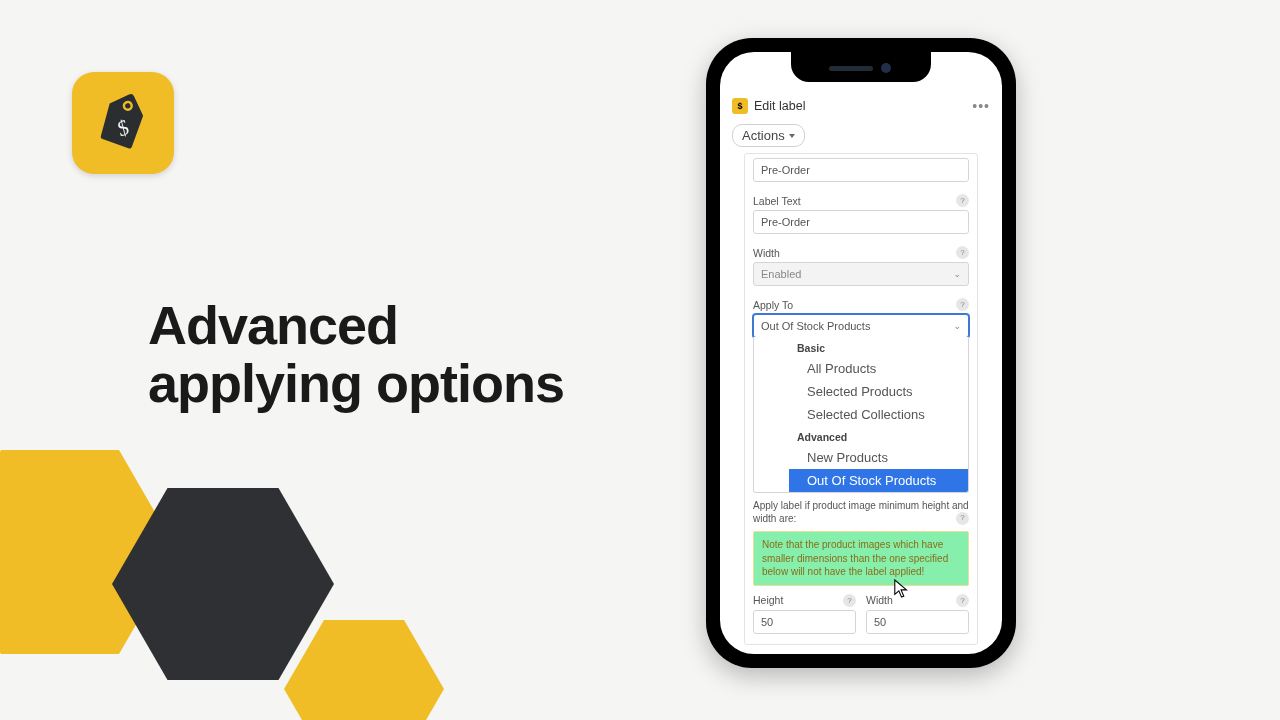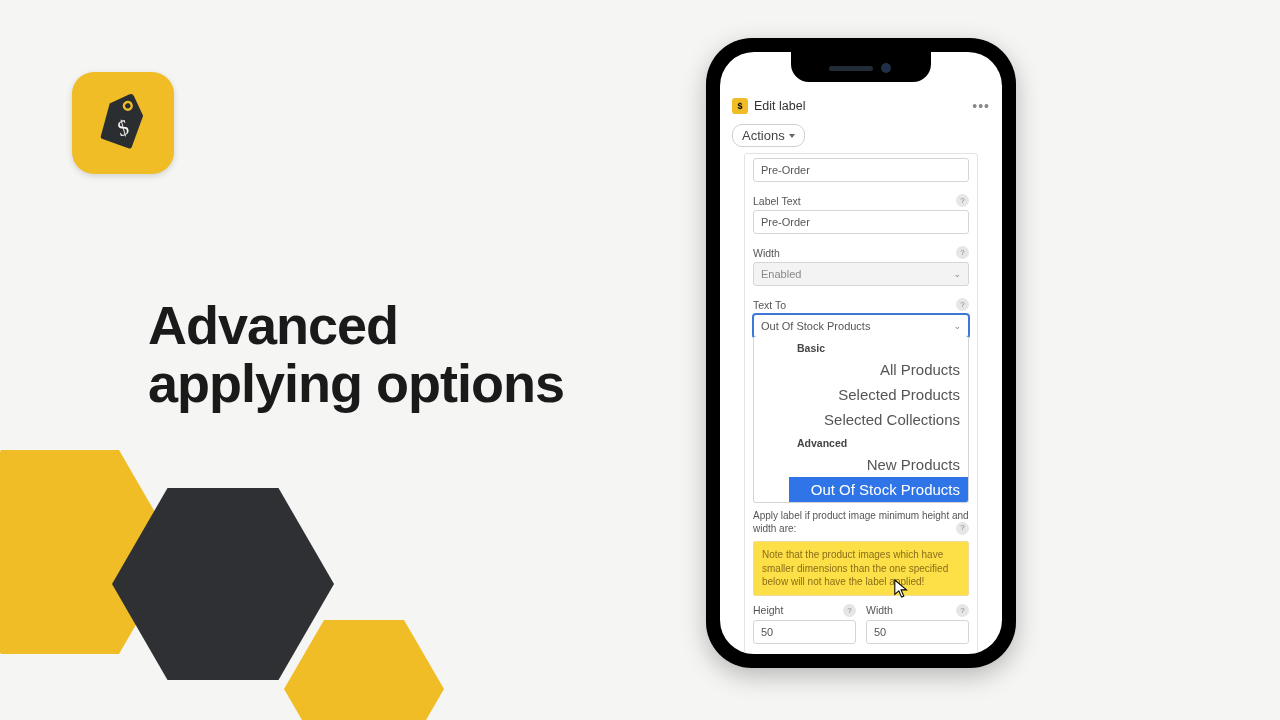--- a/index.html
+++ b/index.html
@@ -61,27 +61,27 @@
     width:100%; border:1px solid #d5d5d5; border-radius:3px; padding:5px 7px; font-size:11px; color:#555; background:#fff;
     display:flex; justify-content:space-between; align-items:center;
   }
   .select.disabled { background:#f3f3f3; color:#888; }
   .select .chev { color:#888; font-size:9px; }
   .select.focused { border-color:#3d78d6; box-shadow: 0 0 0 1px #3d78d6; }
 
   
   .dropdown { border:1px solid #d5d5d5; border-top:none; border-radius:0 0 3px 3px; overflow:hidden; margin-top:-1px; background:#fff;padding-left:35px; }
   .dropdown .group { padding: 5px 8px 3px; font-weight:700; font-size:10.5px; color:#444; }
-  .dropdown .item { padding: 4px 8px 4px 18px; font-size:15px; color:#555;text-align:right; }
+  .dropdown .item { padding: 4px 8px 4px 18px; font-size:13px; color:#555; }
   .dropdown .item.selected { background:#2f75e8; color:#fff; }
 
   .hint-text { font-size:10px; color:#555; padding: 4px 8px 0; line-height:1.3; }
 
   .notebox {
-    margin: 6px 8px 8px; border:1px solid #eedc9a; background:#fde047; color:#8a6d1a;
+    margin: 6px 8px 8px; border:1px solid #eedc9a; background:#86efac; color:#8a6d1a;
     font-size:10px; line-height:1.35; padding: 6px 8px; border-radius:2px;
   }
 
   .dims { display:flex; gap:10px; padding: 0 8px 10px; }
   .dims .col { flex:1; }
   .dims .lbl { display:flex; justify-content:space-between; font-size:10.5px; color:#555; margin-bottom:3px; }
 
   
   .cursor { position:absolute; left: 893px; top: 578px; pointer-events:none; }
   .cursor svg { width:18px; height:22px; }
@@ -149,21 +149,21 @@
             <span class="help">?</span>
           </div>
           <div class="select disabled">
             <span>Enabled</span>
             <span class="chev">⌄</span>
           </div>
         </div>
 
         <div class="field-row">
           <div class="field-label">
-            <span>Text To</span>
+            <span>Apply To</span>
             <span class="help">?</span>
           </div>
           <div class="select focused">
             <span>Out Of Stock Products</span>
             <span class="chev">⌄</span>
           </div>
 
           <div class="dropdown">
             <div class="group">Basic</div>
             <div class="item">All Products</div>

